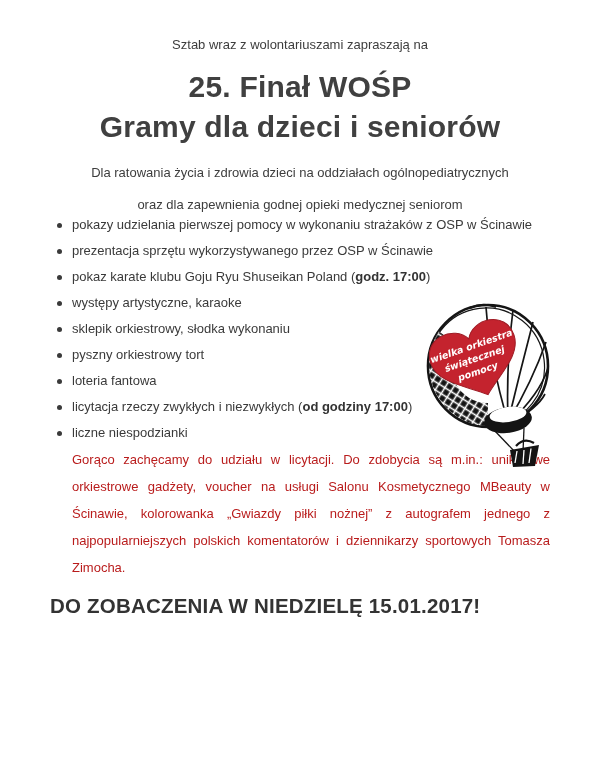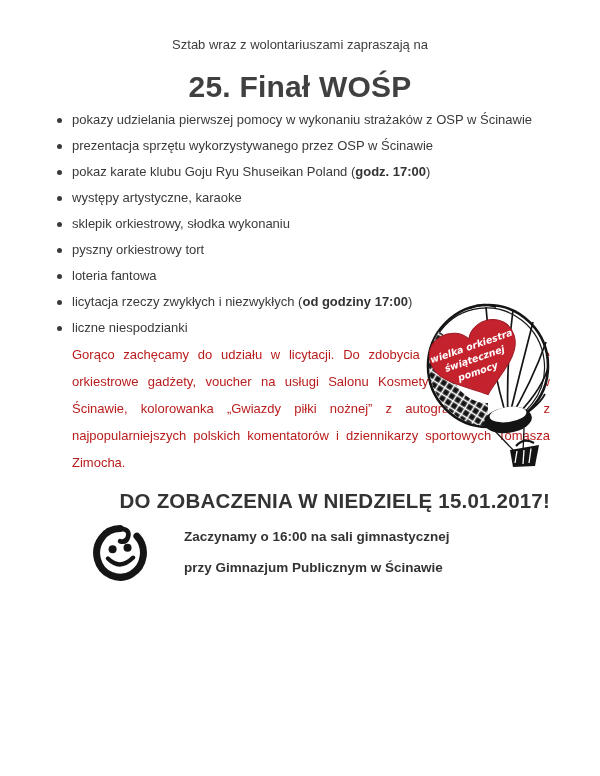--- a/index.html
+++ b/index.html
@@ -67,21 +67,21 @@
   .lottery-paragraph {
     margin-left: 22px;
     width: 478px;
     font-size: 13px;
     line-height: 27px;
     text-align: justify;
     color: #b91c1c;
   }
   .closing {
     margin-top: 13px;
-    text-align: right;
+    text-align: left;
     font-size: 20.5px;
     font-weight: bold;
     color: #333333;
     letter-spacing: 0.2px;
   }
   .footer-row {
     margin-top: 9px;
     margin-left: 42px;
     display: flex;
     align-items: center;
@@ -103,52 +103,42 @@
   }
 </style>
 </head>
 <body>
 
 <div class="poster">
 
   <div class="intro">Sztab wraz z wolontariuszami zapraszają na</div>
 
   <h1 class="title first">25. Finał WOŚP</h1>
+  <h1 class="title">Gramy dla dzieci i seniorów</h1>
 
+  <p class="subtitle first">Dla ratowania życia i zdrowia dzieci na oddziałach ogólnopediatrycznych</p>
+  <p class="subtitle second">oraz dla zapewnienia godnej opieki medycznej seniorom</p>
 
 
   <ul class="bullets">
     <li><span>pokazy udzielania pierwszej pomocy w wykonaniu strażaków z OSP w Ścinawie</span><b></b><span></span></li>
     <li><span>prezentacja sprzętu wykorzystywanego przez OSP w Ścinawie</span><b></b><span></span></li>
     <li><span>pokaz karate klubu  Goju Ryu Shuseikan Poland (</span><b>godz. 17:00</b><span>)</span></li>
     <li><span>występy artystyczne, karaoke</span><b></b><span></span></li>
     <li><span>sklepik orkiestrowy, słodka wykonaniu</span><b></b><span></span></li>
     <li><span>pyszny orkiestrowy tort</span><b></b><span></span></li>
     <li><span>loteria fantowa</span><b></b><span></span></li>
     <li><span>licytacja rzeczy zwykłych i niezwykłych (</span><b>od godziny 17:00</b><span>)</span></li>
     <li><span>liczne niespodzianki</span><b></b><span></span></li>
   </ul>
 
   <p class="lottery-paragraph">Gorąco zachęcamy do udziału w licytacji. Do zdobycia są m.in.: unikatowe orkiestrowe gadżety, voucher na usługi Salonu Kosmetycznego MBeauty w Ścinawie, kolorowanka „Gwiazdy piłki nożnej” z autografem jednego z najpopularniejszych polskich komentatorów i dziennikarzy sportowych Tomasza Zimocha.</p>
 
   <h2 class="closing">DO ZOBACZENIA W NIEDZIELĘ 15.01.2017!</h2>
 
-  <div class="footer-row">
-    <svg class="smiley" viewBox="0 0 62 62" xmlns="http://www.w3.org/2000/svg">
-      <path d="M30,6 A 25,26 0 1 0 48,14" fill="none" stroke="#151515" stroke-width="7.5" stroke-linecap="round"></path>
-      <path d="M30,6 Q41,6.5 38.5,15 Q36.5,21.5 30,19.5" fill="none" stroke="#151515" stroke-width="5" stroke-linecap="round"></path>
-      <circle cx="22" cy="28" r="4.3" fill="#151515"></circle>
-      <circle cx="38" cy="26.5" r="4.3" fill="#151515"></circle>
-      <path d="M17,38 Q30,51 44,37" fill="none" stroke="#151515" stroke-width="4.5" stroke-linecap="round"></path>
-    </svg>
-    <div class="footer-lines">
-      <div class="line1">Zaczynamy o 16:00 na sali gimnastycznej</div>
-      <div class="line2">przy Gimnazjum Publicznym w Ścinawie</div>
-    </div>
-  </div>
 
   <svg class="balloon-logo" viewBox="0 0 140 175" xmlns="http://www.w3.org/2000/svg">
     <defs>
       <pattern id="weave" width="7" height="7" patternUnits="userSpaceOnUse" patternTransform="rotate(32)">
         <rect width="7" height="7" fill="#141414"></rect>
         <line x1="0" y1="3.5" x2="7" y2="3.5" stroke="#ffffff" stroke-width="1.6"></line>
         <line x1="3.5" y1="0" x2="3.5" y2="7" stroke="#ffffff" stroke-width="1.6"></line>
       </pattern>
     </defs>
 

